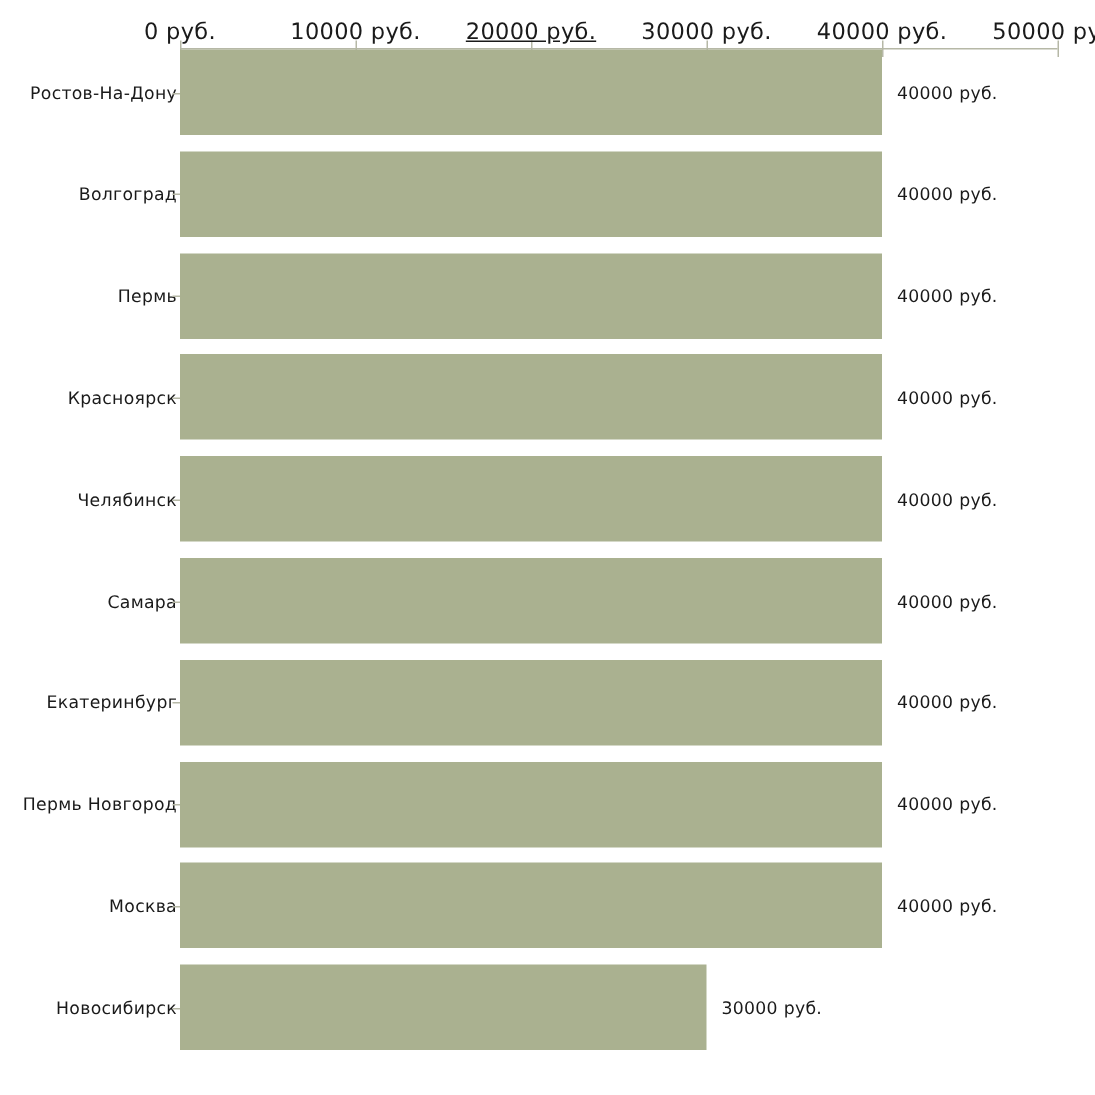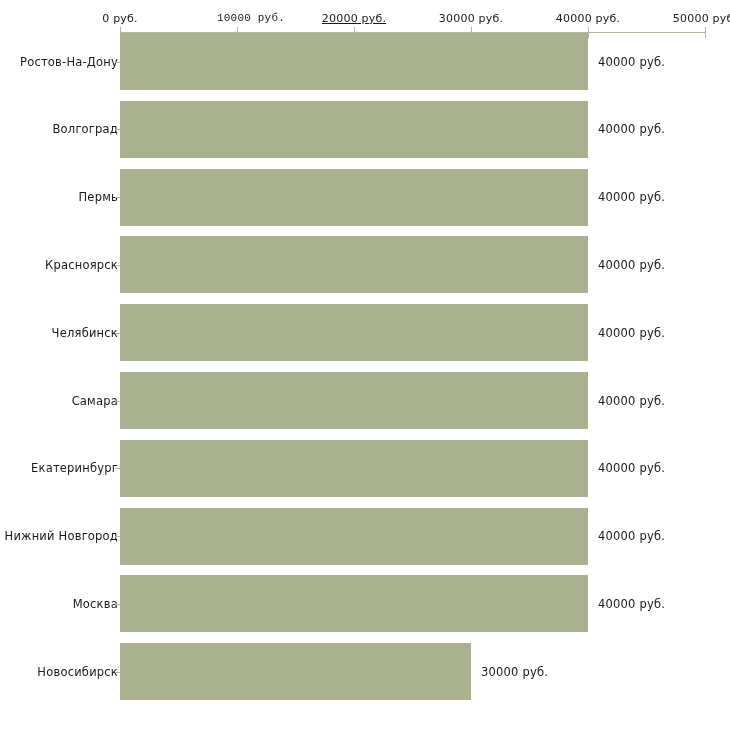--- a/index.html
+++ b/index.html
@@ -46,21 +46,21 @@
   }
   .axis-tick.edge {
     top: 27px;
     height: 11px;
   }
   .axis-label {
     position: absolute;
     top: 12px;
     transform: translateX(-50%);
     white-space: nowrap;
-    font-size: 11px;
+    font-size: 15px;
     color: #1a1a1a;
     letter-spacing: 0.2px;
   }
 
   
   .plot-area {
     position: absolute;
     left: 0;
     top: 33px;
     width: 730px;
@@ -109,21 +109,21 @@
     <div id="x-ticks">
         <div class="axis-tick edge" style="left: 119.5px;"></div>
         <div class="axis-tick" style="left: 236.5px;"></div>
         <div class="axis-tick" style="left: 353.5px;"></div>
         <div class="axis-tick" style="left: 470.5px;"></div>
         <div class="axis-tick" style="left: 587.5px;"></div>
         <div class="axis-tick edge" style="left: 704.5px;"></div>
       </div>
     <div id="x-labels">
         <div class="axis-label" style="left: 120px;">0 руб.</div>
-        <div class="axis-label" style="left: 251px; font-family: Liberation Mono, monospace;">10000 руб.</div>
+        <div class="axis-label" style="left: 237px;">10000 руб.</div>
         <div class="axis-label" style="left: 354px; text-decoration: underline;">20000 руб.</div>
         <div class="axis-label" style="left: 471px;">30000 руб.</div>
         <div class="axis-label" style="left: 588px;">40000 руб.</div>
         <div class="axis-label" style="left: 705px;">50000 руб.</div>
       </div>
   </div>
 
   <div class="plot-area" id="plot-area">
       <div class="bar-row" style="top: 0px; height: 57px;">
         <div class="cat-label" style="top: 21.5px;">Ростов-На-Дону</div>
@@ -161,21 +161,21 @@
         <div class="bar" style="top: 0px; width: 468px; height: 57px; background: rgb(170, 177, 144);"></div>
         <div class="bar-value" style="left: 598px; top: 21.5px;">40000 руб.</div>
       </div>
       <div class="bar-row" style="top: 406.8px; height: 57px;">
         <div class="cat-label" style="top: 21.5px;">Екатеринбург</div>
         <div class="cat-tick" style="top: 28.5px;"></div>
         <div class="bar" style="top: 0px; width: 468px; height: 57px; background: rgb(170, 177, 144);"></div>
         <div class="bar-value" style="left: 598px; top: 21.5px;">40000 руб.</div>
       </div>
       <div class="bar-row" style="top: 474.6px; height: 57px;">
-        <div class="cat-label" style="top: 21.5px;">Нижний Новгород</div>
+        <div class="cat-label" style="top: 21.5px;">Пермь Новгород</div>
         <div class="cat-tick" style="top: 28.5px;"></div>
         <div class="bar" style="top: 0px; width: 468px; height: 57px; background: rgb(170, 177, 144);"></div>
         <div class="bar-value" style="left: 598px; top: 21.5px;">40000 руб.</div>
       </div>
       <div class="bar-row" style="top: 542.4px; height: 57px;">
         <div class="cat-label" style="top: 21.5px;">Москва</div>
         <div class="cat-tick" style="top: 28.5px;"></div>
         <div class="bar" style="top: 0px; width: 468px; height: 57px; background: rgb(170, 177, 144);"></div>
         <div class="bar-value" style="left: 598px; top: 21.5px;">40000 руб.</div>
       </div>

